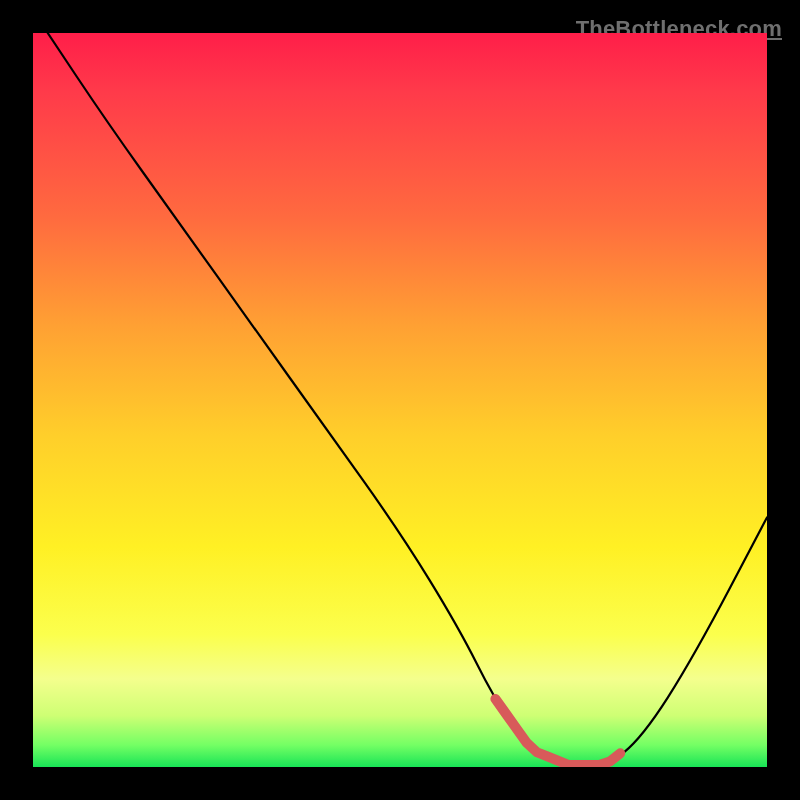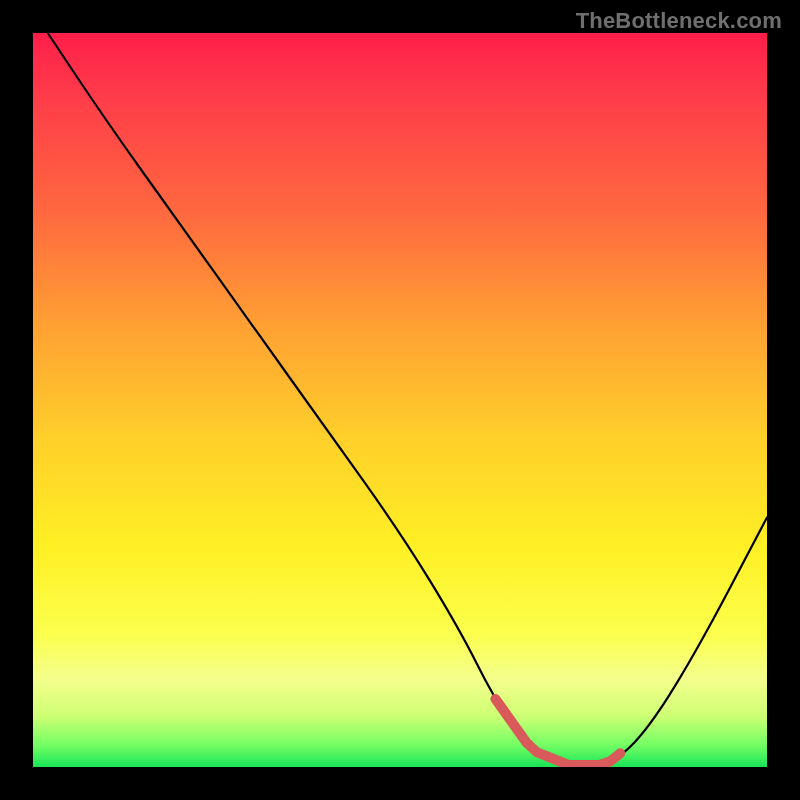--- a/index.html
+++ b/index.html
@@ -14,27 +14,28 @@
   .frame {
     position: absolute;
     top: 0;
     left: 0;
     width: 800px;
     height: 800px;
     background: #000;
   }
   .watermark {
     position: absolute;
-    top: 8px;
+    top: 16px;
     right: 18px;
     color: #6f6f6f;
     font-size: 22px;
     font-weight: 600;
     letter-spacing: 0.2px;
     user-select: none;
+    text-decoration: underline;
   }
   .plot {
     position: absolute;
     top: 33px;
     left: 33px;
     width: 734px;
     height: 734px;
     overflow: hidden;
   }
   .gradient {

